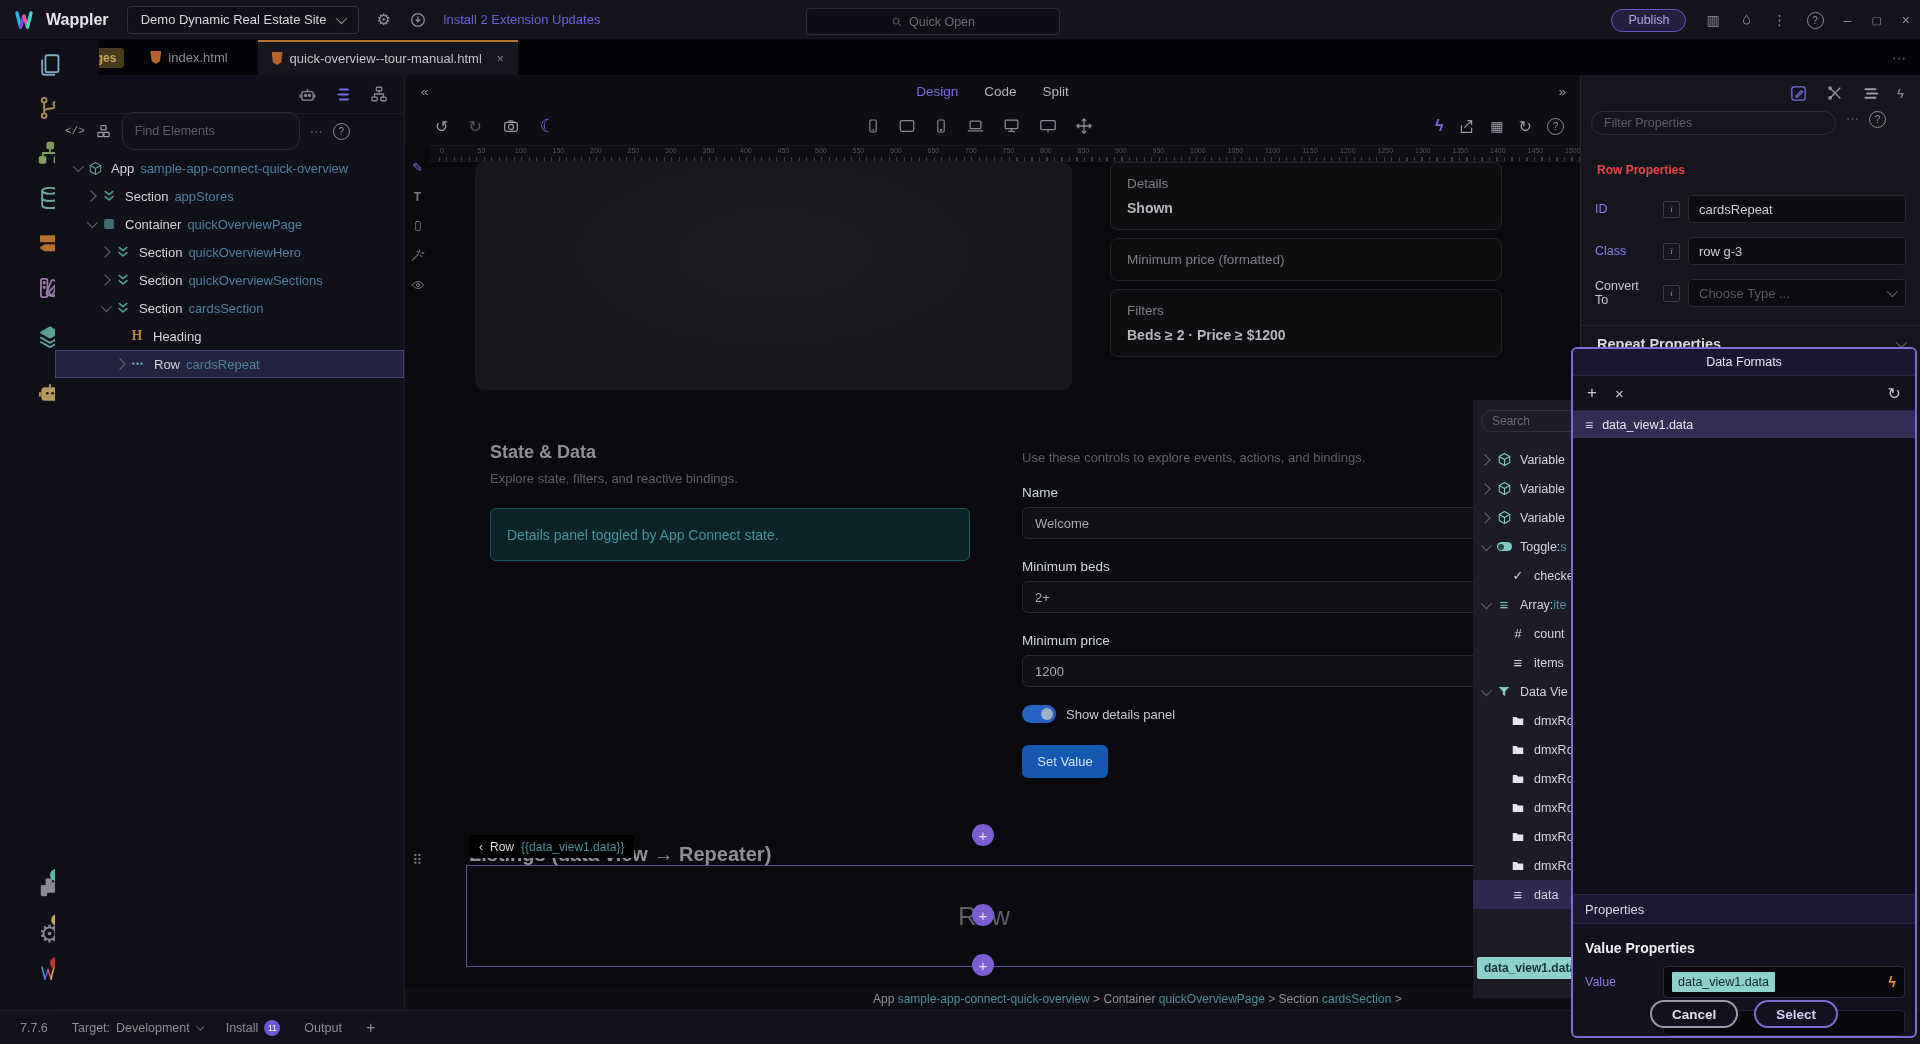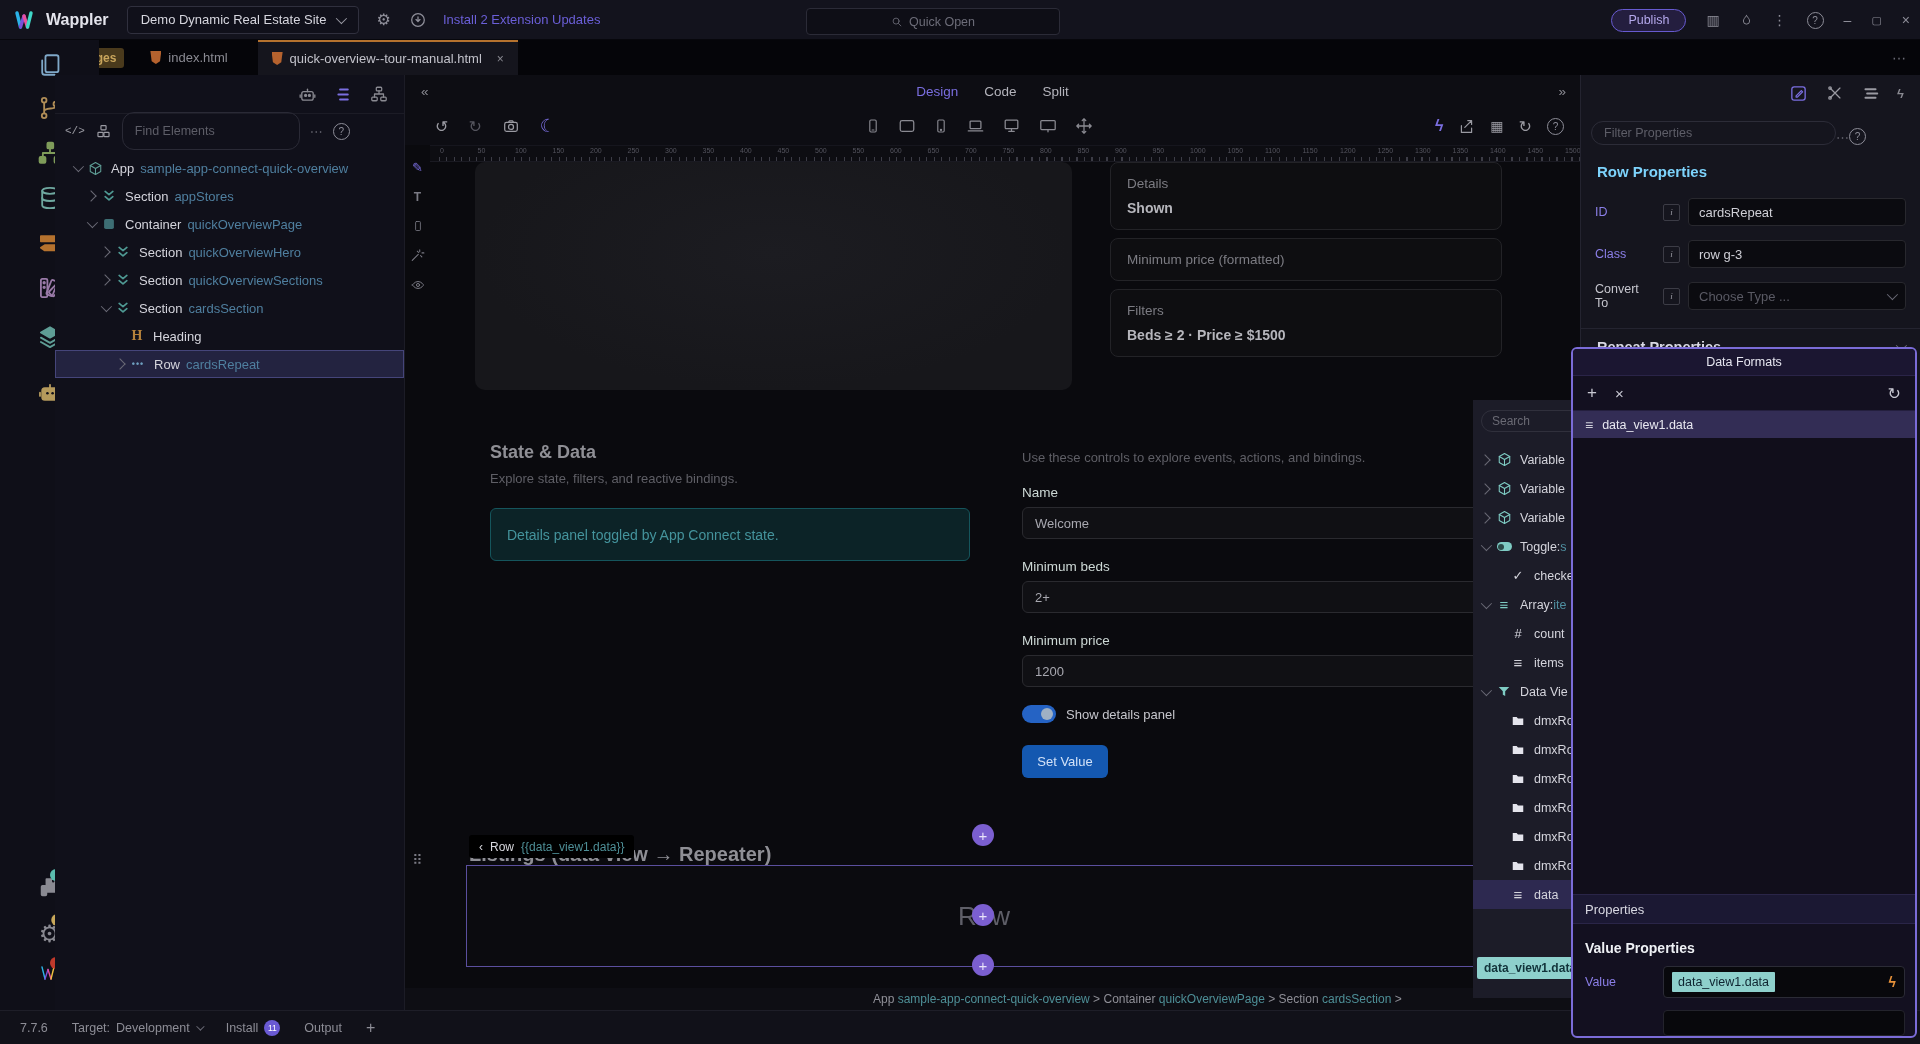--- a/index.html
+++ b/index.html
@@ -80,24 +80,24 @@
   .rowbox{position:absolute;left:61px;top:790px;width:1034px;height:100px;border:1px solid #5b4f9e;background:#0b0b0f;z-index:2;display:flex;align-items:center;justify-content:center;}
   .rowlabel{color:#5f5f68;font-size:26px;}
   .pluscirc{position:absolute;width:22px;height:22px;border-radius:50%;background:#7b5fd0;color:#e8e2fa;display:flex;align-items:center;justify-content:center;font-size:15px;z-index:4;}
   .tagpill{position:absolute;left:64px;top:760px;height:23px;background:#000;border-radius:3px;display:flex;align-items:center;gap:7px;padding:0 10px;z-index:3;font-size:12px;}
   .breadcrumb{position:absolute;left:0;right:0;bottom:0;height:22px;background:#0e0e14;font-size:12px;display:flex;align-items:center;padding-left:468px;white-space:nowrap;overflow:hidden;}
   .bc-g{color:#8f8f97;white-space:pre;}
   .bc-t{color:#4e8f97;white-space:pre;}
   
   .props{position:absolute;left:1580px;top:75px;width:340px;height:935px;background:#15151e;border-left:1px solid #242430;box-sizing:border-box;}
   .propshead{height:36px;display:flex;align-items:center;justify-content:flex-end;gap:18px;padding-right:16px;}
-  .filterrow{height:34px;display:flex;align-items:flex-end;padding:0 10px;}
+  .filterrow{height:34px;display:flex;align-items:flex-start;gap:10px;padding:0 10px;}
   .filterpill{width:245px;height:24px;border:1px solid #2c2c38;border-radius:12px;background:transparent;color:#5e5e68;font-size:12.5px;padding:0 12px;box-sizing:border-box;font-family:inherit;outline:none;}
   .filterpill::placeholder{color:#5e5e68;}
-  .ptitle{font-size:15px;font-weight:bold;color:#7dd3fc;padding:18px 16px 4px;}
+  .ptitle{font-size:12px;font-weight:bold;color:#ef4444;padding:18px 16px 4px;}
   .prow{display:flex;align-items:center;margin:14px 14px 0;gap:8px;}
   .plabel{width:60px;font-size:12.5px;flex:none;}
   .plabel.purple{color:#8b7fe8;}
   .plabel.gray{color:#c6c6ce;}
   .ibox{width:15px;height:15px;border:1px solid #3c3c46;border-radius:2px;color:#9a9aa4;font-size:9px;display:flex;align-items:center;justify-content:center;flex:none;font-family:"Liberation Serif",serif;font-style:italic;}
   .pinput{flex:1;height:28px;background:#0b0b10;border:1px solid #28282e;border-radius:4px;color:#cfcfd6;font-size:13px;padding:0 10px;box-sizing:border-box;font-family:inherit;outline:none;min-width:0;}
   .pselect{flex:1;height:28px;background:#0b0b10;border:1px solid #28282e;border-radius:4px;color:#5a5a64;font-size:13px;display:flex;align-items:center;justify-content:space-between;padding:0 10px;box-sizing:border-box;}
   .pdivider{border-top:1px solid #242430;margin:18px 0 0;}
   .repeatrow{display:flex;align-items:center;justify-content:space-between;padding:10px 16px 0;color:#d8d8e2;font-size:14.5px;font-weight:bold;}
   
@@ -552,21 +552,21 @@
   <div class="cardscol" id="cards">
       <div class="card">
         <div class="cardtitle">Details</div>
         <div class="cardval">Shown</div>
       </div>
       <div class="card">
         <div class="cardtitle">Minimum price (formatted)</div>
       </div>
       <div class="card">
         <div class="cardtitle">Filters</div>
-        <div class="cardval">Beds ≥ 2 · Price ≥ $1500</div>
+        <div class="cardval">Beds ≥ 2 · Price ≥ $1200</div>
       </div>
     </div>
 
   <section class="abs" style="left:85px;top:367px;width:480px">
     <div class="sechead">State &amp; Data</div>
     <div class="secsub">Explore state, filters, and reactive bindings.</div>
     <div class="notebox">Details panel toggled by App Connect state.</div>
   </section>
 
   <section class="abs" style="left:617px;top:367px;width:480px">
@@ -831,20 +831,24 @@
   <div class="dpropsbar">Properties</div>
   <div class="dvhead">Value Properties</div>
   <div class="dvrow">
     <span class="dvlabel">Value</span>
     <span class="dvinput">
       <span class="dvsel">data_view1.data</span>
       <span class="bolt">ϟ</span>
     </span>
   </div>
   <div class="dvinput2"></div>
+  <div class="dfoot">
+    <button class="dbtn cancel">Cancel</button>
+    <button class="dbtn select">Select</button>
+  </div>
 </div>
 
 <footer class="statusbar">
   <span>7.7.6</span>
   <span class="sbitem">
     <span>Target:</span>
     <span>Development</span>
     <span class="cv down dim" style="width:5px;height:5px"></span>
   </span>
   <span class="sbitem">

